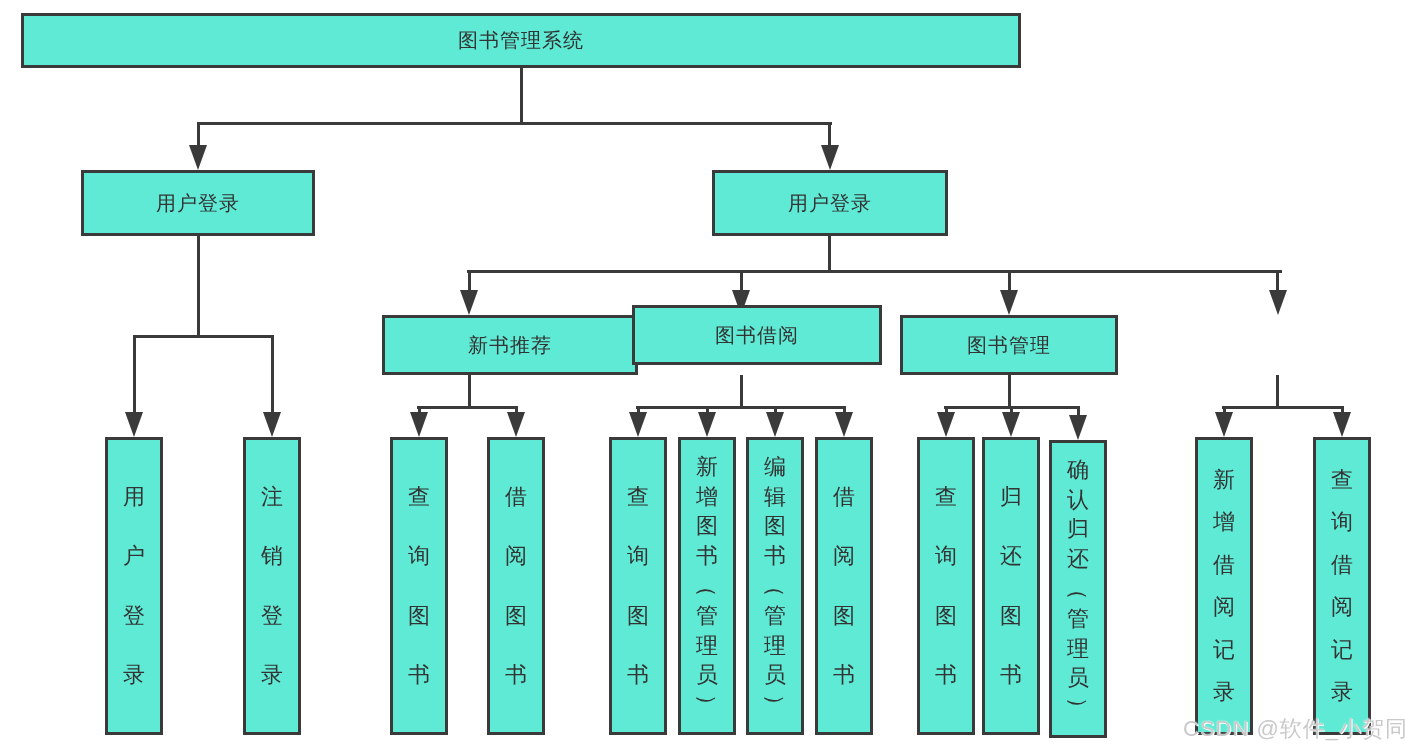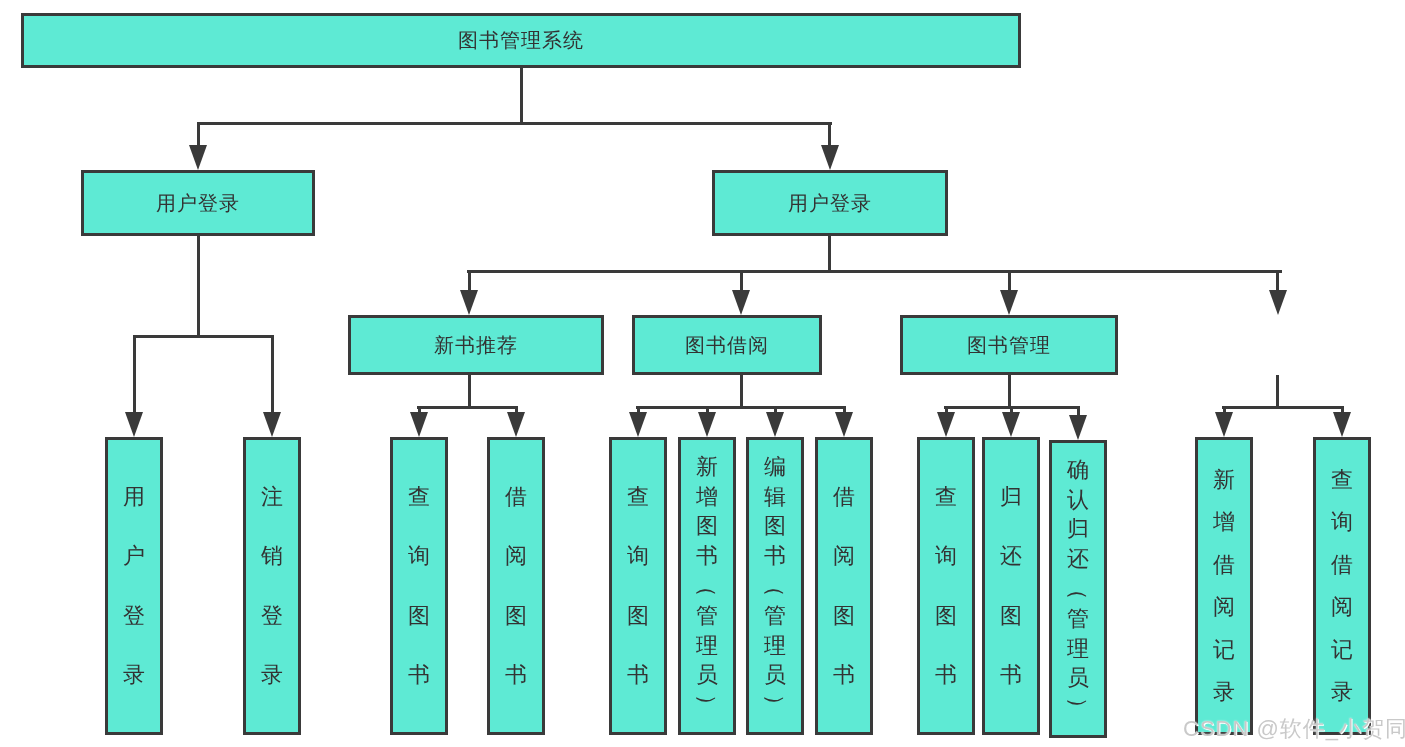--- a/index.html
+++ b/index.html
@@ -69,22 +69,22 @@
 </head>
 <body>
 
 <div class="canvas">
 
   <div class="box" style="left:21px;top:13px;width:1000px;height:55px">图书管理系统</div>
 
   <div class="box" style="left:81px;top:170px;width:234px;height:66px">用户登录</div>
   <div class="box" style="left:712px;top:170px;width:236px;height:66px">用户登录</div>
 
-  <div class="box" style="left:348px;top:315px;width:256px;height:60px">新书推荐</div>
-  <div class="box" style="left:632px;top:315px;width:190px;height:60px">图书借阅</div>
+  <div class="box" style="left:382px;top:315px;width:256px;height:60px">新书推荐</div>
+  <div class="box" style="left:632px;top:305px;width:250px;height:60px">图书借阅</div>
   <div class="box" style="left:900px;top:315px;width:218px;height:60px">图书管理</div>
 
   <div class="box v" style="left:105px;top:437px;width:58px;height:298px">
       <span>用</span>
       <span>户</span>
       <span>登</span>
       <span>录</span>
     </div>
   <div class="box v" style="left:243px;top:437px;width:58px;height:298px">
       <span>注</span>

